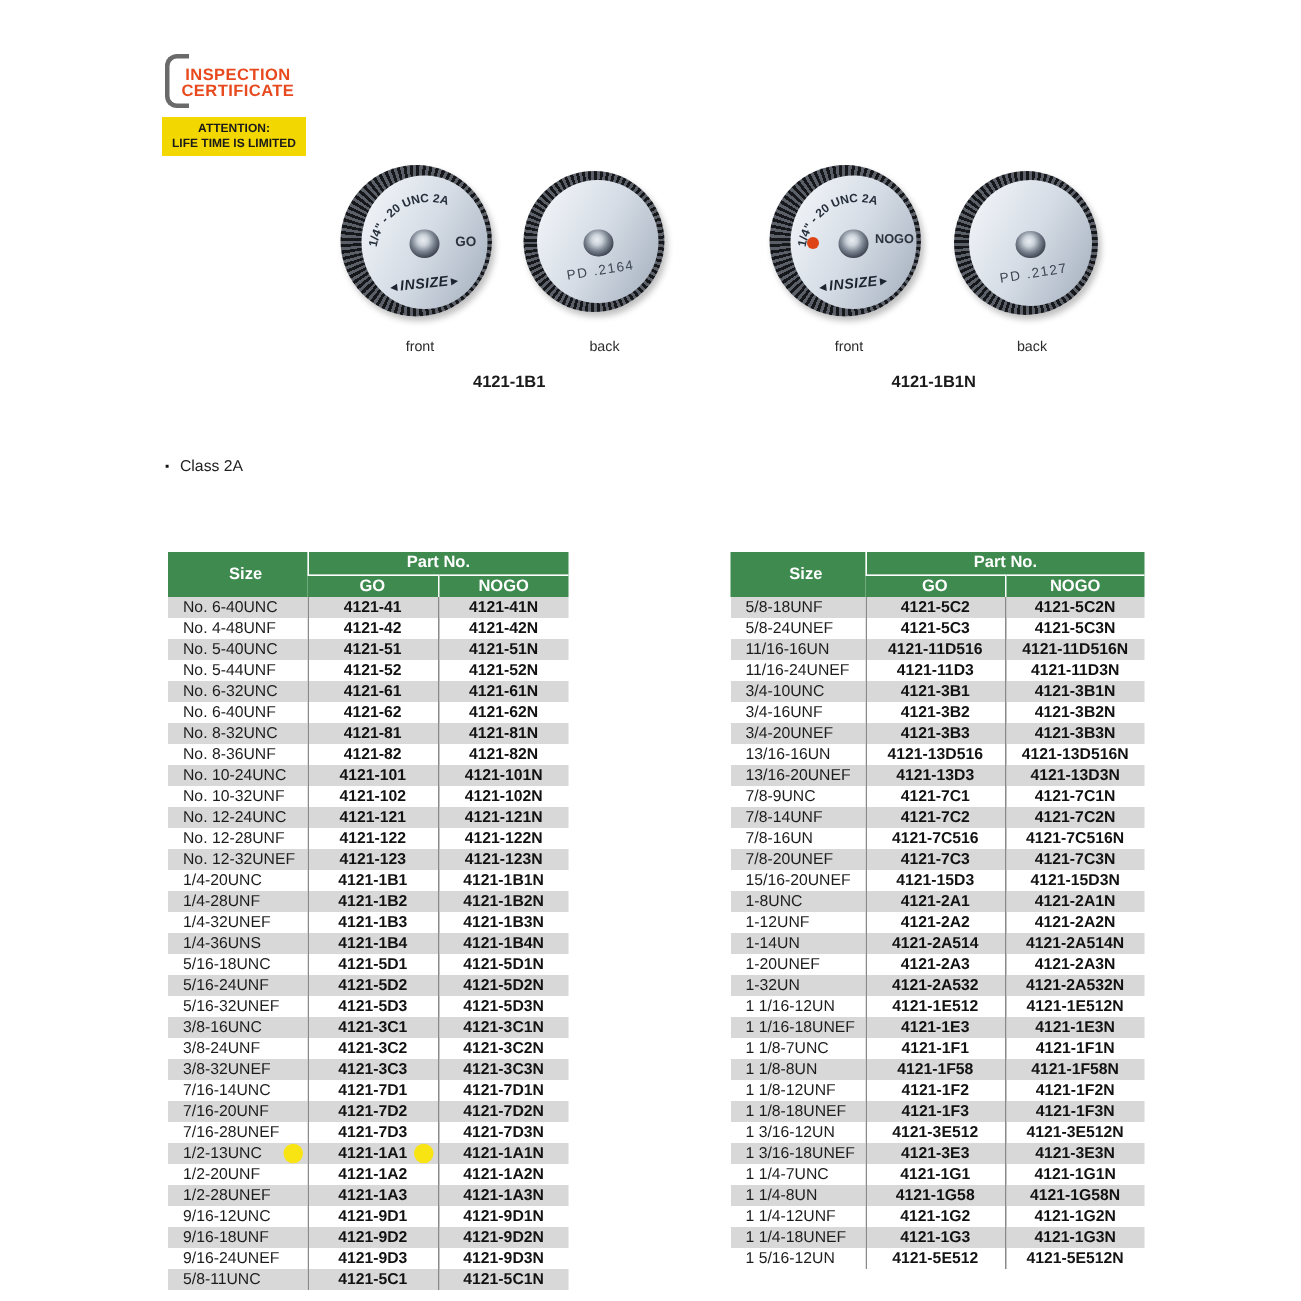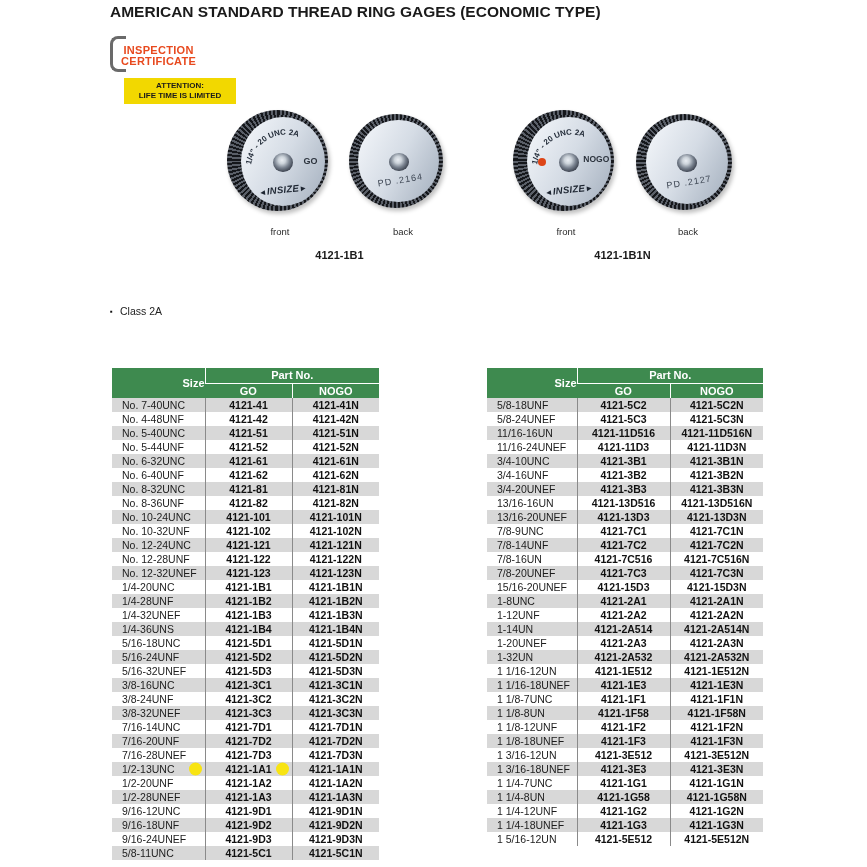--- a/index.html
+++ b/index.html
@@ -8,21 +8,21 @@
   .page { position:relative; width:867px; height:867px; background:#fff; overflow:hidden; }
 
   .page-title { position:absolute; left:110px; top:3px; font-size:15.5px; font-weight:700; color:#1a1a1a; }
 
   
   .cert { position:absolute; left:110px; top:36px; width:110px; height:38px; }
   .cert-bracket { position:absolute; left:0; top:0; width:16px; height:36px; border:3px solid #6a6a6a; border-right:none; border-radius:8px 0 0 8px; }
   .cert-text { position:absolute; left:11px; top:9px; font-weight:900; font-size:11px; line-height:11px; color:#e8491e; letter-spacing:.3px; white-space:nowrap;text-align:center; }
 
   
-  .attention { position:absolute; left:124px; top:78px; width:112px; padding:3px 0 4px; background:#f2d800; text-align:center; font-weight:700; font-size:8px; line-height:9.5px; color:#1a1a1a; }
+  .attention { position:absolute; left:108px; top:78px; width:96px; padding:3px 0 4px; background:#f2d800; text-align:center; font-weight:700; font-size:8px; line-height:9.5px; color:#1a1a1a; }
 
   
   .gauge { position:absolute; border-radius:50%; }
   .rim { position:absolute; inset:0; border-radius:50%;
          background:repeating-conic-gradient(#15171b 0deg 2.5deg, #5a5f68 2.5deg 5deg);
          box-shadow:2px 3px 4px rgba(0,0,0,.25); }
   .face { position:absolute; left:14%; top:7%; right:3%; bottom:5%; border-radius:50%;
           background:linear-gradient(118deg,#f2f5f9 5%,#d5dce5 50%,#a8b3c1 95%); }
   .face.back-face { left:10%; top:6%; right:4%; bottom:6%; }
   .face-svg { position:absolute; inset:0; width:100%; height:100%; }
@@ -43,37 +43,36 @@
   
   .features { position:absolute; left:110px; top:305px; font-size:10.5px; line-height:12px; color:#222; }
   .feature-item { white-space:nowrap; }
   .sq { display:inline-block; width:10px; color:#111; font-size:8px; vertical-align:1px; }
 
   
   table.gage-table { position:absolute; top:368px; border-collapse:collapse; table-layout:fixed; }
   #tbl0 { left:112px; width:267px; }
   #tbl1 { left:487px; width:276px; }
   .gage-table th { background:#3e8a4f; color:#fff; font-size:11px; font-weight:700; height:15px; text-align:center; }
-  .gage-table th.h-size { text-align:right; padding-left:11px; width:93px; }
+  .gage-table th.h-size { text-align:center; padding-left:11px; width:93px; }
   #tbl1 th.h-size { width:90px; }
   .gage-table th.h-sub { border-top:1.5px solid #fff; }
   .gage-table th.h-part, .gage-table th.h-nogo { border-left:1.5px solid #fff;margin-top:48px; }
   .gage-table td { height:14px; font-size:10.5px; overflow:hidden; white-space:nowrap; position:relative; }
   .gage-table td.sz { text-align:left; padding-left:10px; color:#1c1c1c; }
   .gage-table td.pn { text-align:center; font-weight:700; color:#111; border-left:1px solid #8a8a8a; }
   .gage-table tr.odd td { background:#d8d8d8; }
   .gage-table tr.even td { background:#ffffff; }
   .hl-dot { position:absolute; right:3px; top:50%; transform:translateY(-50%); width:13px; height:13px; border-radius:50%; background:#f8e412; }
 </style>
 </head>
 <body>
 
 <div class="page">
 
-  <h1 class="page-title">AMERICAN STANDARD THREAD RING GAGES (ECONOMIC TYPE)</h1>
 
   <div class="cert">
     <div class="cert-bracket"></div>
     <div class="cert-text">
       <div>INSPECTION</div>
       <div>CERTIFICATE</div>
     </div>
   </div>
 
   <div class="attention">
@@ -142,21 +141,21 @@
           <th class="h-size" rowspan="2">Size</th>
           <th class="h-part" colspan="2">Part No.</th>
         </tr>
         <tr>
           <th class="h-sub h-go">GO</th>
           <th class="h-sub h-nogo">NOGO</th>
         </tr>
       </thead>
       <tbody>
         <tr class="odd">
-          <td class="sz">No. 7-40UNC</td>
+          <td class="sz">No. 6-40UNC</td>
           <td class="pn">4121-41</td>
           <td class="pn">4121-41N</td>
         </tr>
         <tr class="even">
           <td class="sz">No. 4-48UNF</td>
           <td class="pn">4121-42</td>
           <td class="pn">4121-42N</td>
         </tr>
         <tr class="odd">
           <td class="sz">No. 5-40UNC</td>

